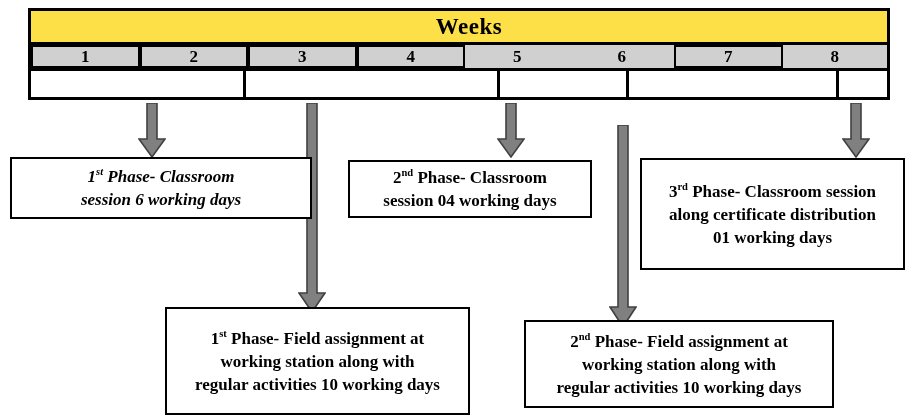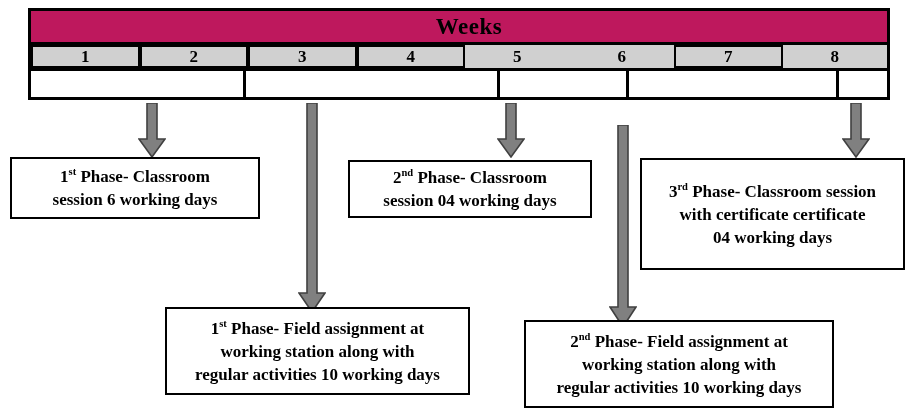--- a/index.html
+++ b/index.html
@@ -34,21 +34,21 @@
     background: #ffffff;
   }
   .timeline-title {
     height: 31px;
     line-height: 31px;
     text-align: center;
     font-weight: bold;
     font-size: 23px;
     color: #000000;
     border-bottom: 3px solid #000000;
-    background: #be185d;
+    background: #fde047;
     letter-spacing: 0.5px;
     padding-left: 20px;
   }
   .week-row {
     display: flex;
     height: 26px;
     background: #d0d0d0;
     border-bottom: 3px solid #000000;
     box-sizing: border-box;
   }
@@ -185,37 +185,37 @@
       <polygon points="9,0 19,0 19,182 27,182 14,202 1,182 9,182" fill="#808080" stroke="#404040" stroke-width="1.6"></polygon>
     </svg>
   </div>
 
   <div class="arrow" style="left:842px; top:103px;">
     <svg width="28" height="55" viewBox="0 0 28 55">
       <polygon points="9,0 19,0 19,36 27,36 14,54 1,36 9,36" fill="#808080" stroke="#404040" stroke-width="1.6"></polygon>
     </svg>
   </div>
 
-  <div class="textbox" style="left:10px; top:157px; width:250px; height:62px;">
+  <div class="textbox" style="left:10px; top:157px; width:302px; height:62px;font-style:italic;">
     <div class="line">1<sup>st</sup> Phase- Classroom</div>
     <div class="line">session 6 working days</div>
   </div>
 
   <div class="textbox" style="left:348px; top:160px; width:244px; height:58px;">
     <div class="line">2<sup>nd</sup> Phase- Classroom</div>
     <div class="line">session 04 working days</div>
   </div>
 
   <div class="textbox" style="left:640px; top:158px; width:265px; height:112px;">
     <div class="line">3<sup>rd</sup> Phase- Classroom session</div>
-    <div class="line">with certificate certificate</div>
-    <div class="line">04 working days</div>
-  </div>
-
-  <div class="textbox" style="left:165px; top:307px; width:305px; height:88px;">
+    <div class="line">along certificate distribution</div>
+    <div class="line">01 working days</div>
+  </div>
+
+  <div class="textbox" style="left:165px; top:307px; width:305px; height:108px;">
     <div class="line">1<sup>st</sup> Phase- Field assignment at</div>
     <div class="line">working station along with</div>
     <div class="line">regular activities 10 working days</div>
   </div>
 
   <div class="textbox" style="left:524px; top:320px; width:310px; height:88px;">
     <div class="line">2<sup>nd</sup> Phase- Field assignment at</div>
     <div class="line">working station along with</div>
     <div class="line">regular activities 10 working days</div>
   </div>

